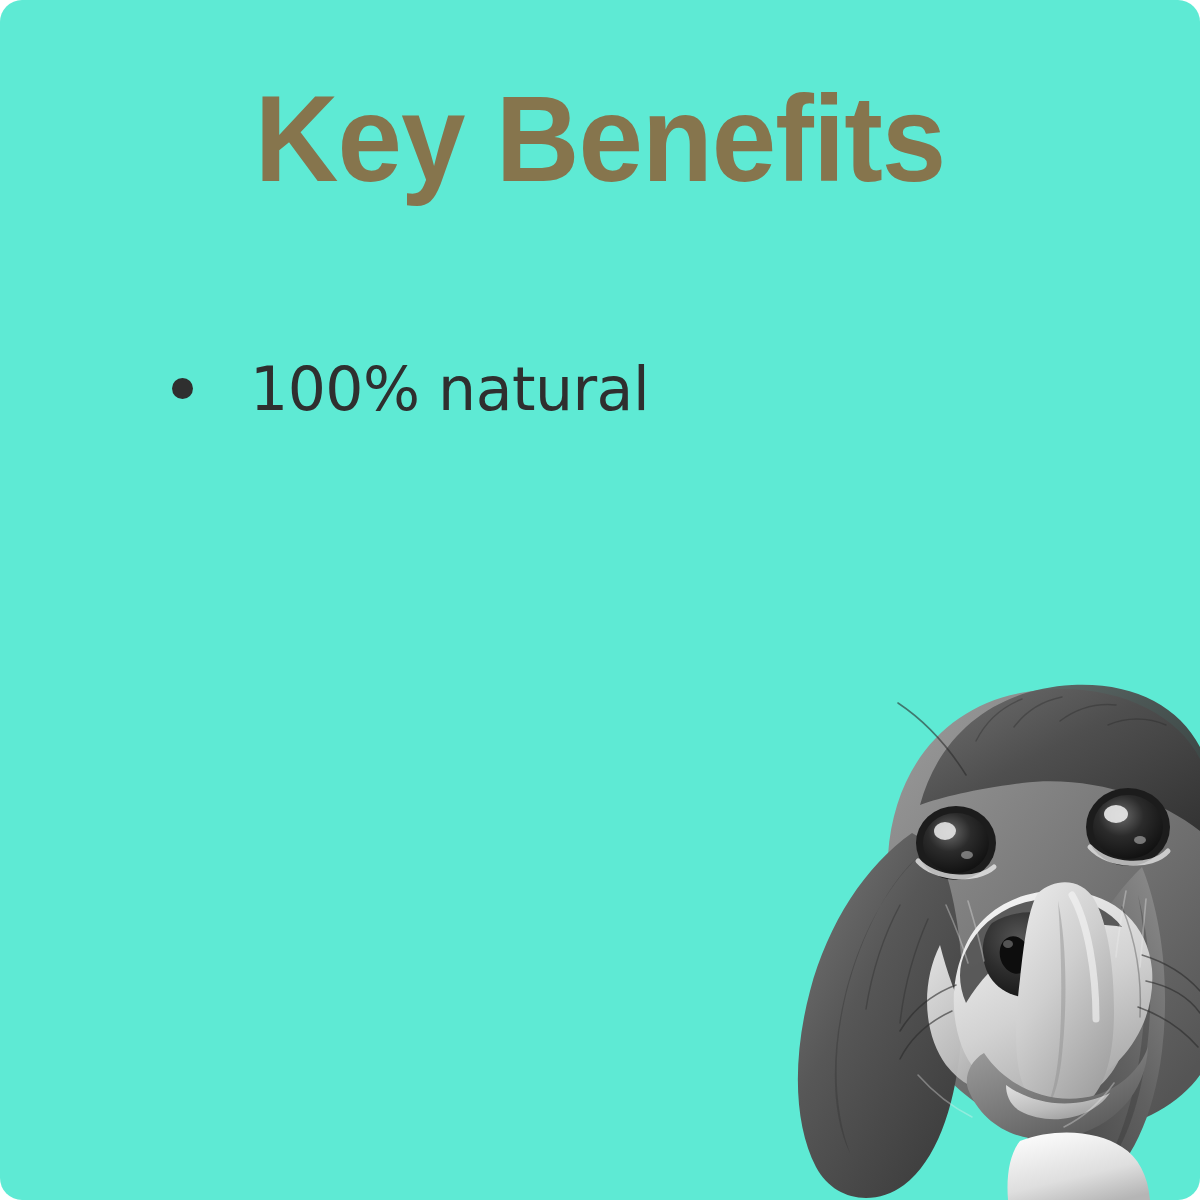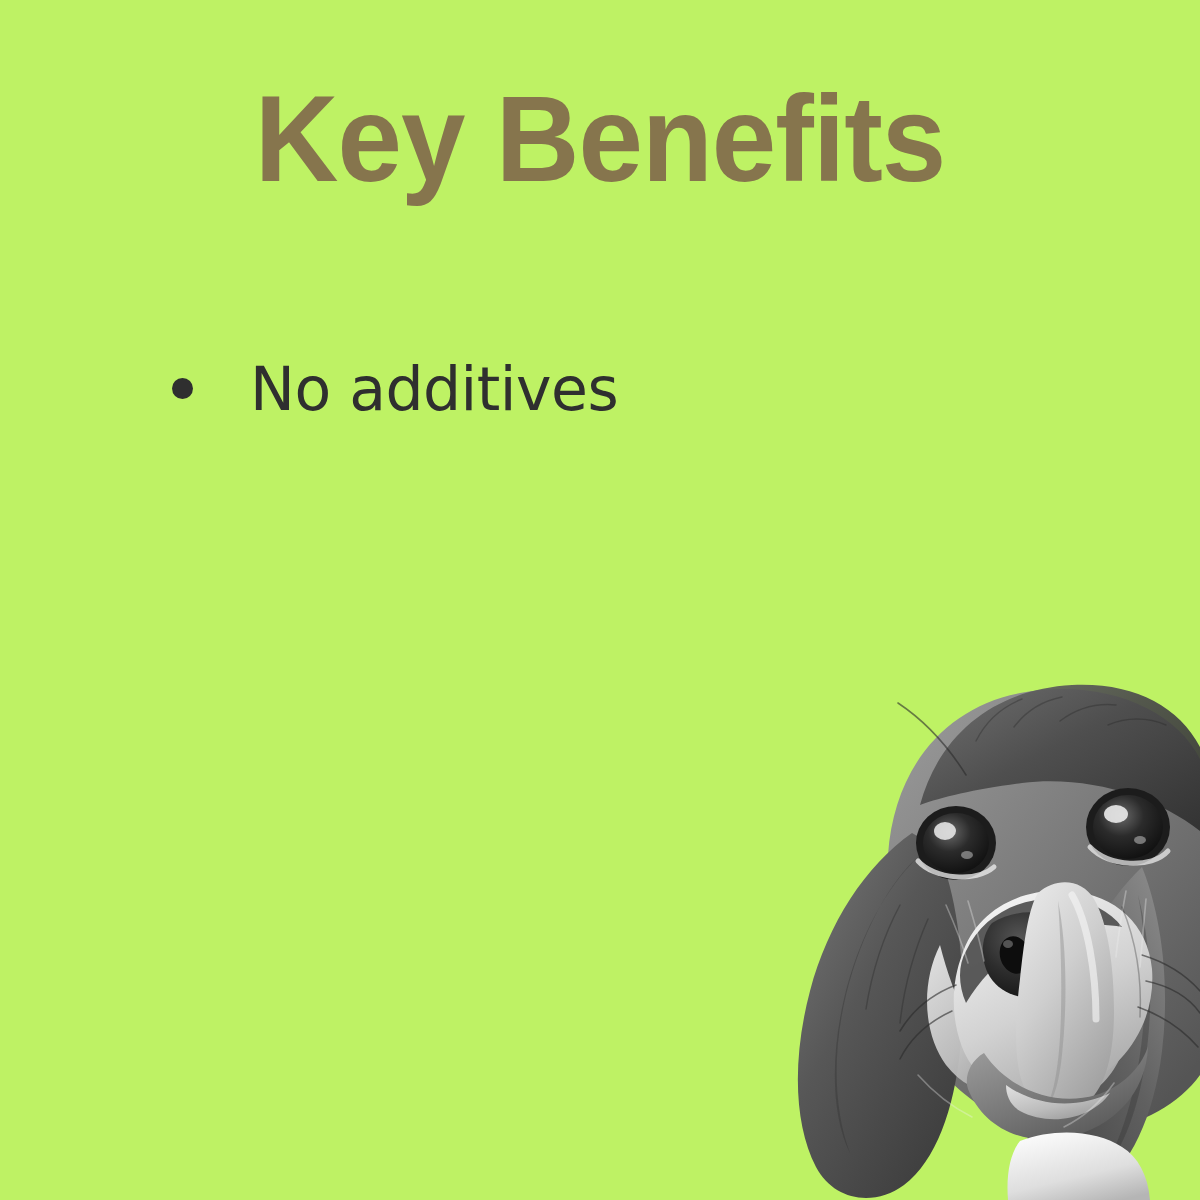--- a/index.html
+++ b/index.html
@@ -8,22 +8,23 @@
     padding: 0;
     background: #ffffff;
   }
   body {
     font-family: "Liberation Sans", sans-serif;
   }
   #canvas {
     position: relative;
     width: 1200px;
     height: 1200px;
-    background: #bef264;
+    background: #5eead4;
     overflow: hidden;
+    border-radius: 22px;
   }
 
   
   #page-title {
     position: absolute;
     left: 0;
     top: 78px;
     width: 1200px;
     text-align: center;
     font-family: "Liberation Sans Narrow", "Liberation Sans", "DejaVu Sans", sans-serif;
@@ -88,25 +89,25 @@
 </style>
 </head>
 <body>
 
 <div id="canvas">
 
   <div id="page-title">Key Benefits</div>
 
   <ul id="benefits-list">
 
-
     <li class="benefit-row">
       <span class="benefit-bullet"></span>
-      <span class="benefit-label">No additives</span>
+      <span class="benefit-label">100% natural</span>
     </li>
+
 
 
   </ul>
 
   <div id="dog-photo">
     <svg viewBox="0 0 430 545" xmlns="http://www.w3.org/2000/svg" aria-hidden="true">
       <defs>
         <linearGradient id="furDark" x1="0" y1="0" x2="1" y2="1">
           <stop offset="0%" stop-color="#6e6e6e"></stop>
           <stop offset="45%" stop-color="#4a4a4a"></stop>

